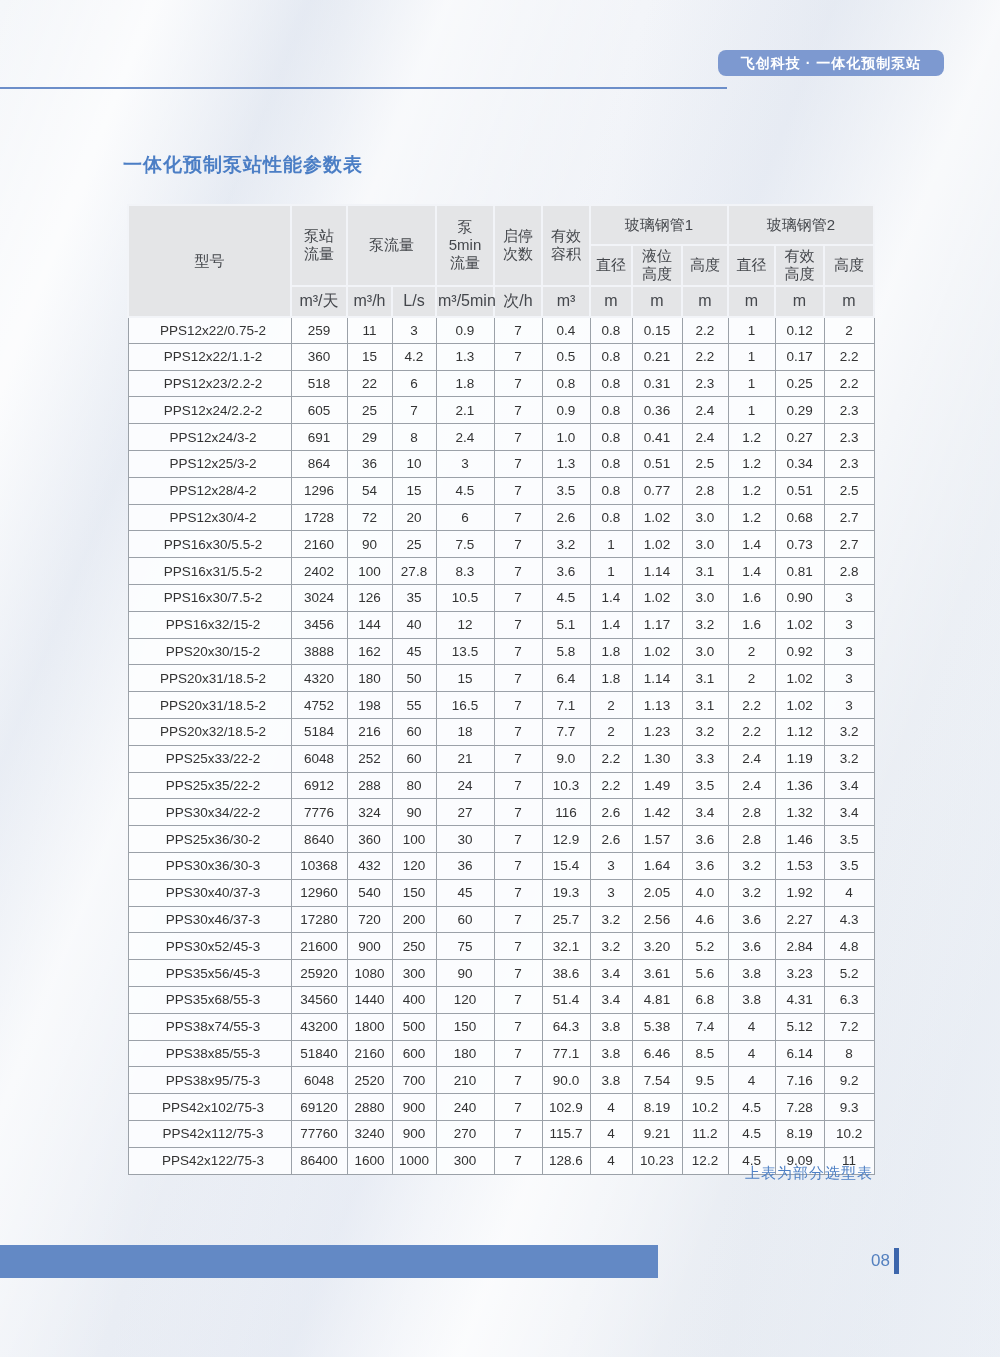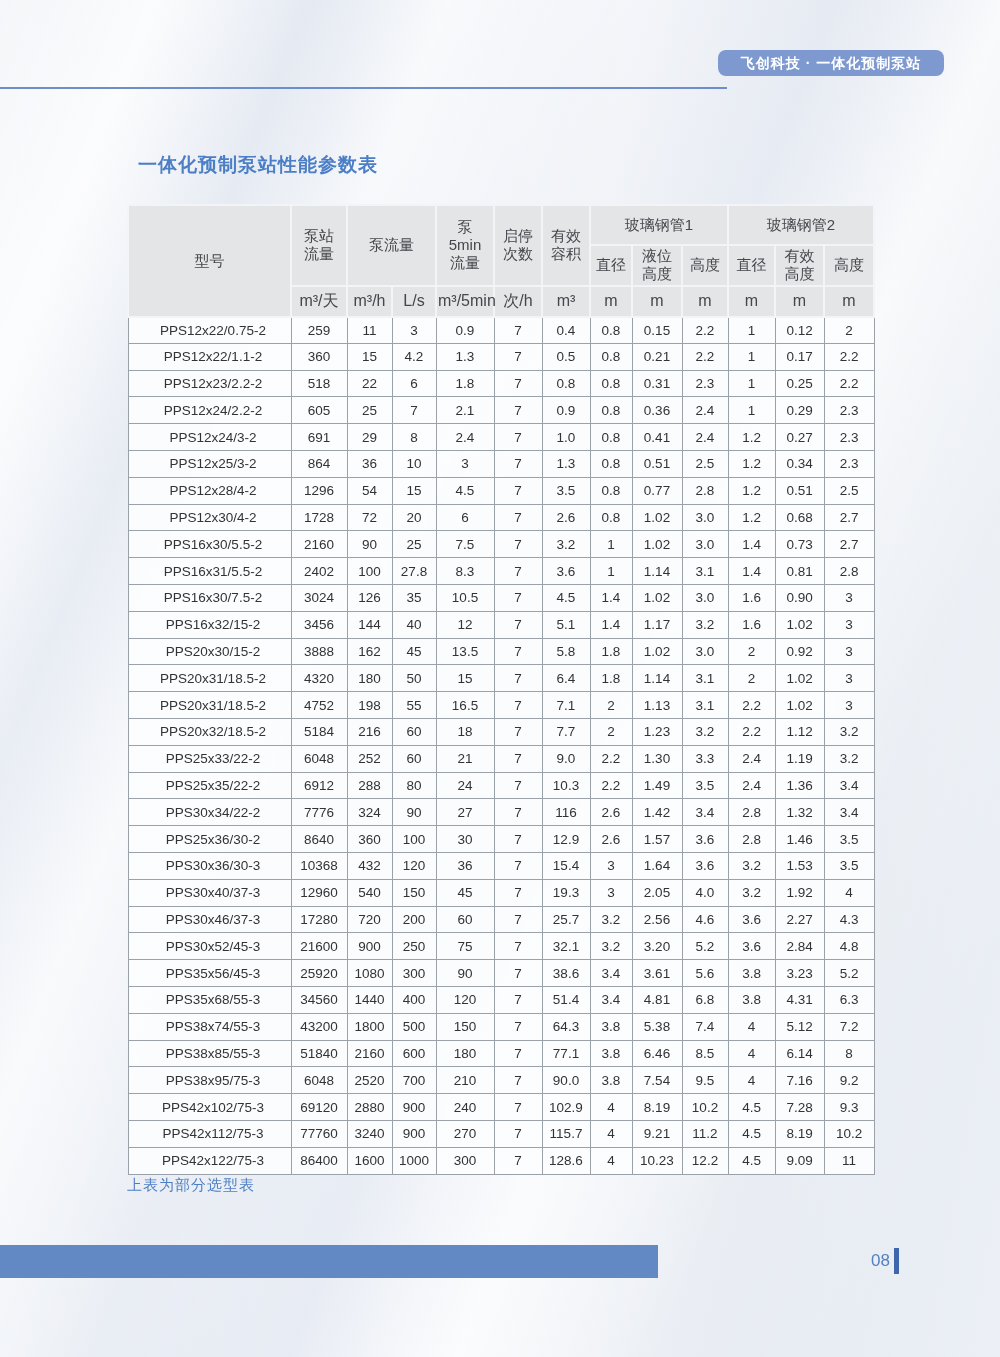--- a/index.html
+++ b/index.html
@@ -16,21 +16,21 @@
     position:absolute; left:0; top:87px; width:727px; height:2px;
     background:#6c8ec9;
   }
   .header-badge {
     position:absolute; left:718px; top:50px; width:226px; height:26px;
     background:#7d99d0; border-radius:8px;
     color:#ffffff; font-size:14px; line-height:26px; text-align:center;
     letter-spacing:1px; font-weight:bold;
   }
   .page-title {
-    position:absolute; left:138px; top:152px;
+    position:absolute; left:123px; top:152px;
     font-size:19px; font-weight:bold; color:#4b7ec5; letter-spacing:1px;
   }
   table.params {
     position:absolute; left:127px; top:204px; width:746px;
     border-collapse:collapse; table-layout:fixed;
   }
   table.params th {
     background:#e4e5e7; color:#44474c; font-weight:normal;
     border:2px solid #f2f4f8;
     text-align:center; vertical-align:middle;
@@ -42,21 +42,21 @@
   table.params thead tr.units th { height:31px; font-size:16px; }
   table.params td {
     background:rgba(252,253,254,.93);
     border:1px solid #9ba1a8;
     height:26.8px; padding:0 2px;
     font-size:13.5px; color:#333333; text-align:center; vertical-align:middle;
   }
   table.params td.model { text-align:center; padding-left:9px; }
   .footnote {
     position:absolute; left:127px; top:1164px; width:746px;
-    text-align:left; color:#4d7fc4; font-size:15px; letter-spacing:1px;margin-top:12px;
+    text-align:right; color:#4d7fc4; font-size:15px; letter-spacing:1px;
   }
   .bottom-bar {
     position:absolute; left:0; top:1245px; width:658px; height:33px;
     background:#6389c5;
   }
   .page-number {
     position:absolute; left:858px; top:1251px; width:32px;
     text-align:right; color:#5480bf; font-size:17px;
   }
   .page-number-tick {

